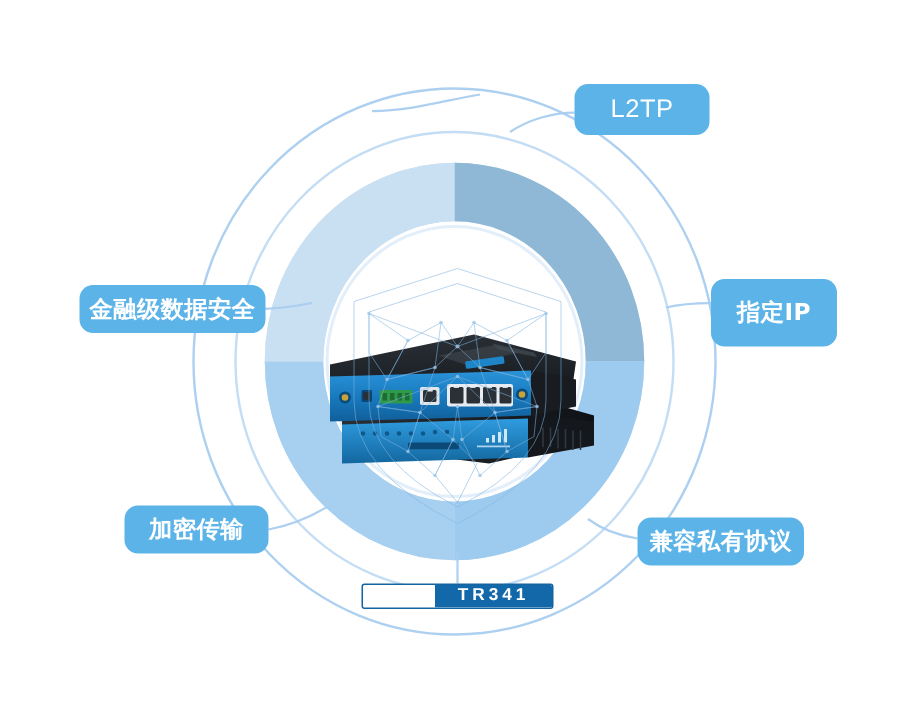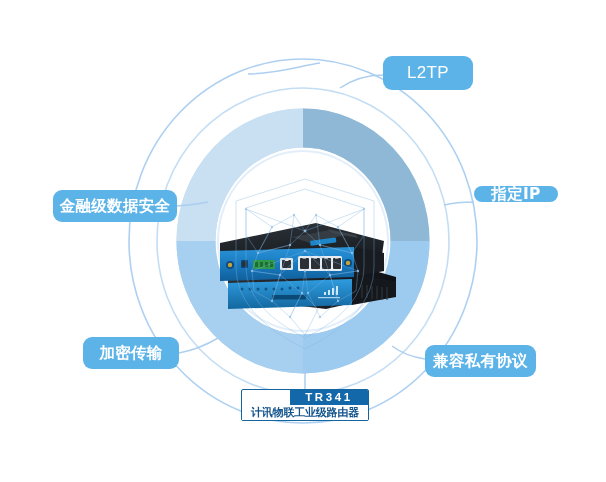--- a/index.html
+++ b/index.html
@@ -44,21 +44,21 @@
   }
   .badge.cjk {
     font-size: 15.5px;
     font-weight: 700;
     font-family: "DejaVu Sans", "Liberation Sans", sans-serif;
   }
 
   #badge-ipsec   { left: 152px; top: 57px;  width: 96px;  height: 34px; }
   #badge-l2tp    { left: 383px; top: 56px;  width: 90px;  height: 34px; }
   #badge-fin     { left: 53px;  top: 190px; width: 124px; height: 32px; }
-  #badge-ip      { left: 474px; top: 186px; width: 84px;  height: 16px; }
+  #badge-ip      { left: 474px; top: 186px; width: 84px;  height: 45px; }
   #badge-enc     { left: 83px;  top: 337px; width: 96px;  height: 32px; }
   #badge-proto   { left: 425px; top: 345px; width: 111px; height: 32px; }
 
   
   #nameplate {
     position: absolute;
     left: 241px;
     top: 389px;
     width: 128px;
     z-index: 45;
@@ -367,16 +367,15 @@
   <div class="badge cjk" id="badge-proto" style="background: rgb(92, 179, 232); color: rgb(255, 255, 255);">
     <span>兼容私有协议</span>
   </div>
 
   <div class="badge cjk" id="badge-enc" style="background: rgb(92, 179, 232); color: rgb(255, 255, 255);">
     <span>加密传输</span>
   </div>
 
   <div id="nameplate">
     <div class="model">TR341</div>
-    <div class="desc">计讯物联工业级路由器</div>
   </div>
 
 </div>
 
 </body></html>

